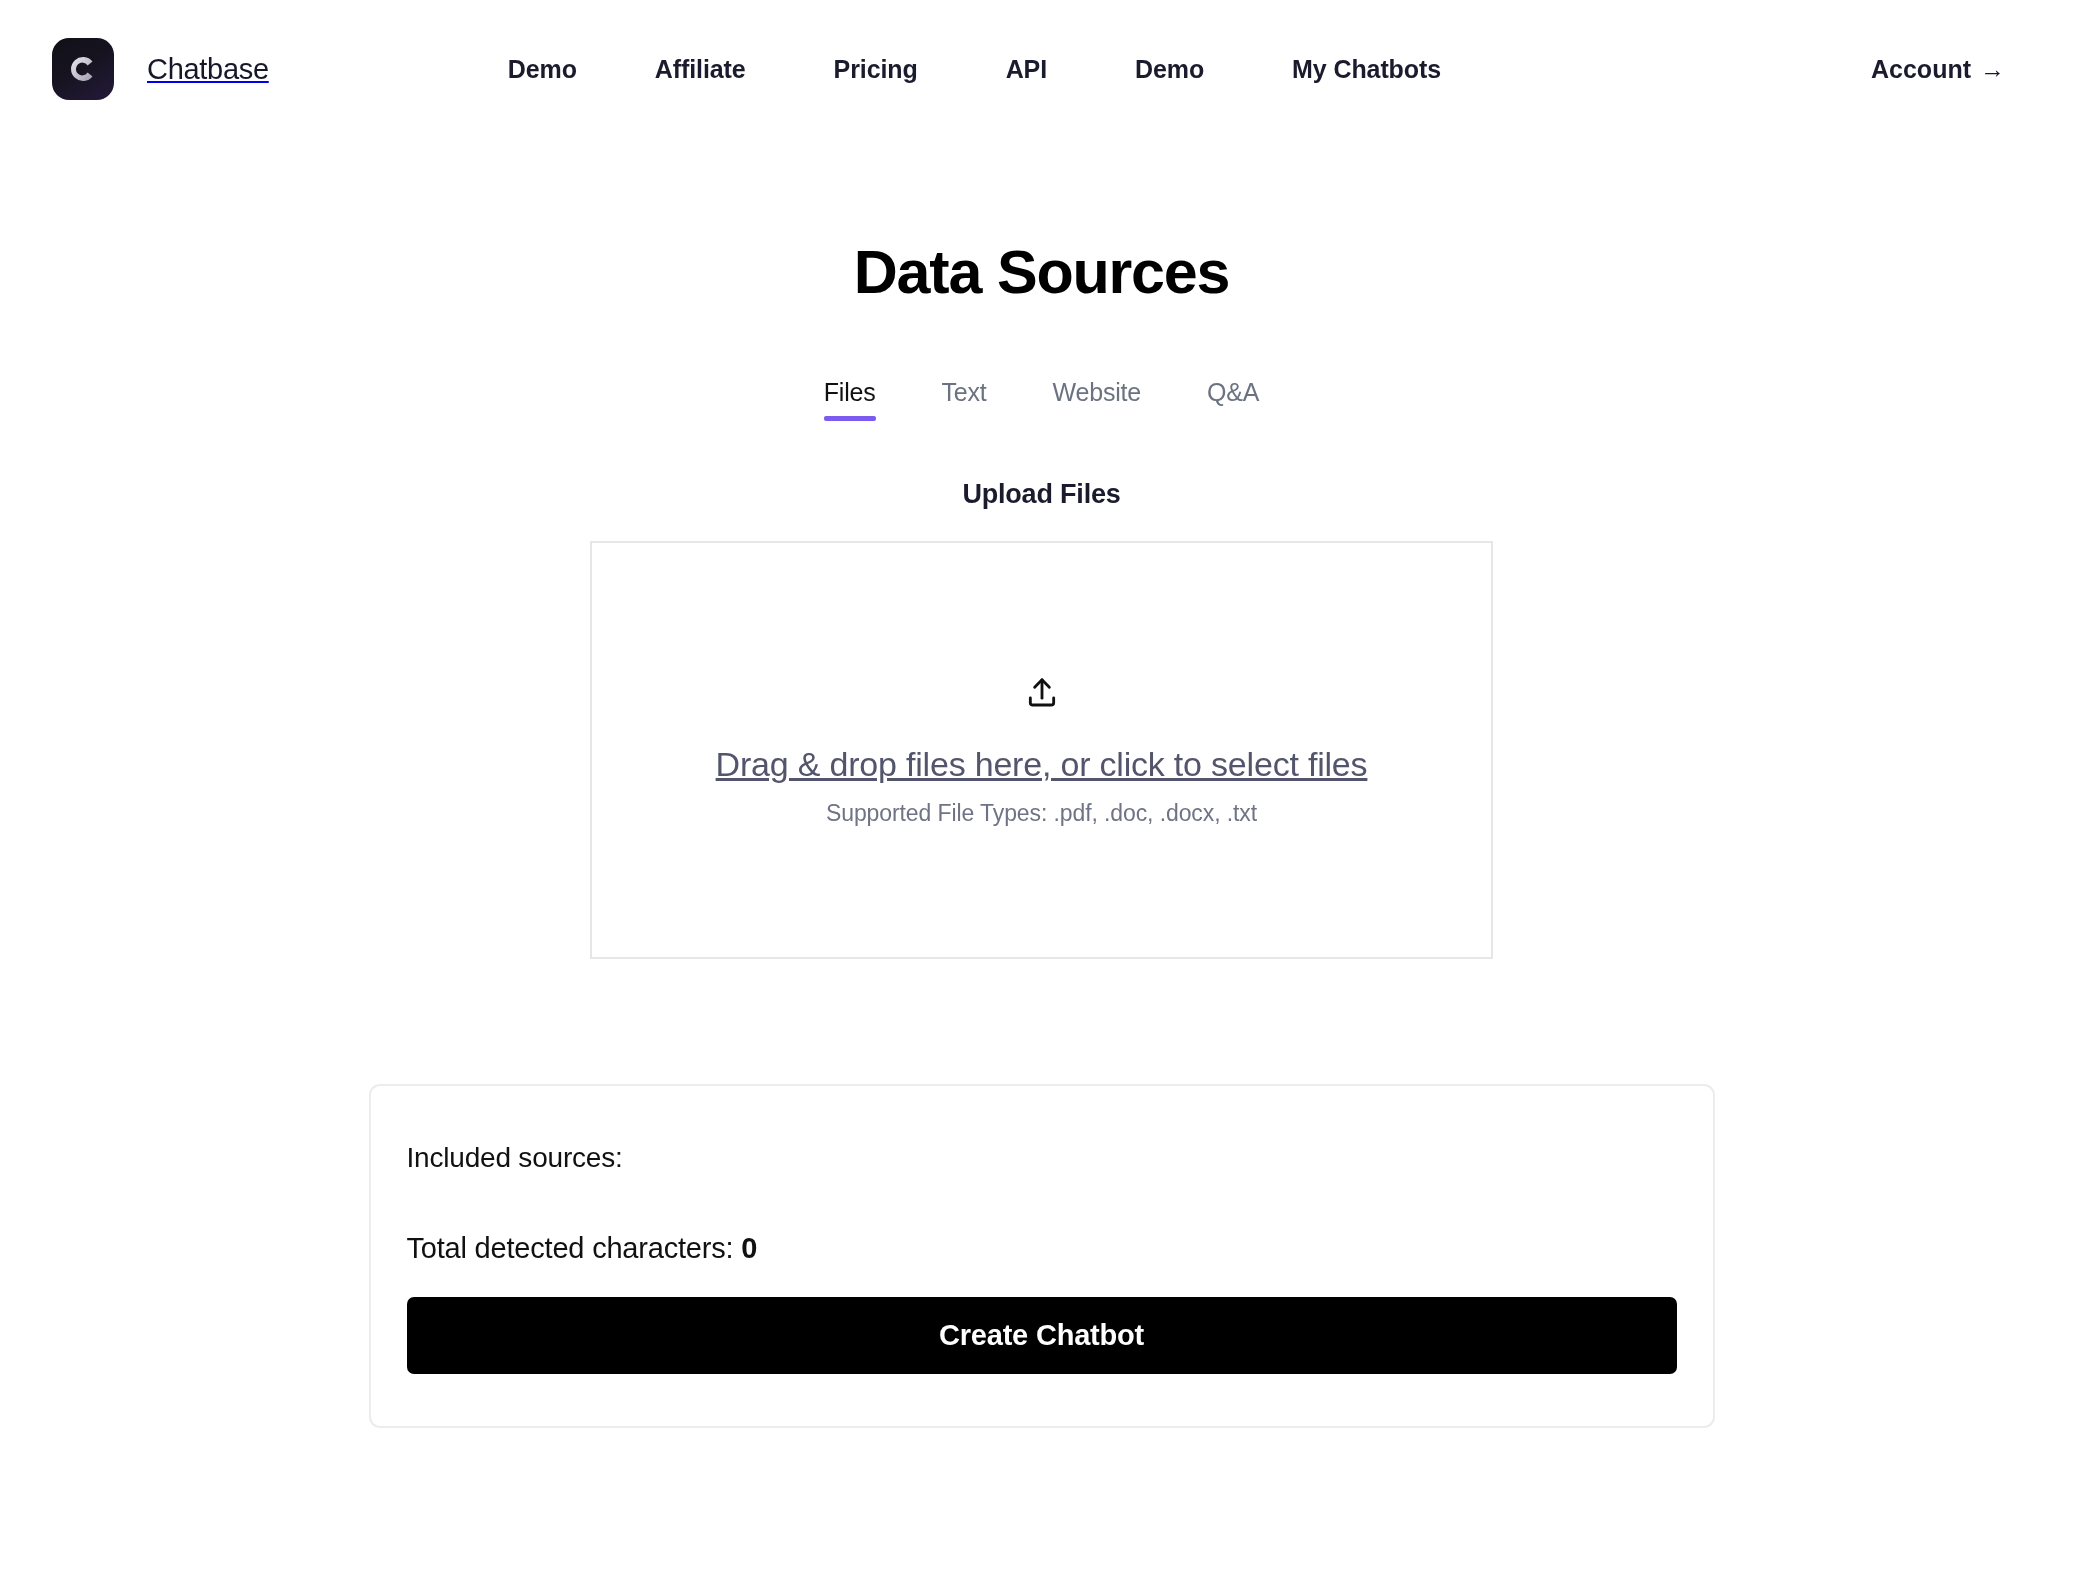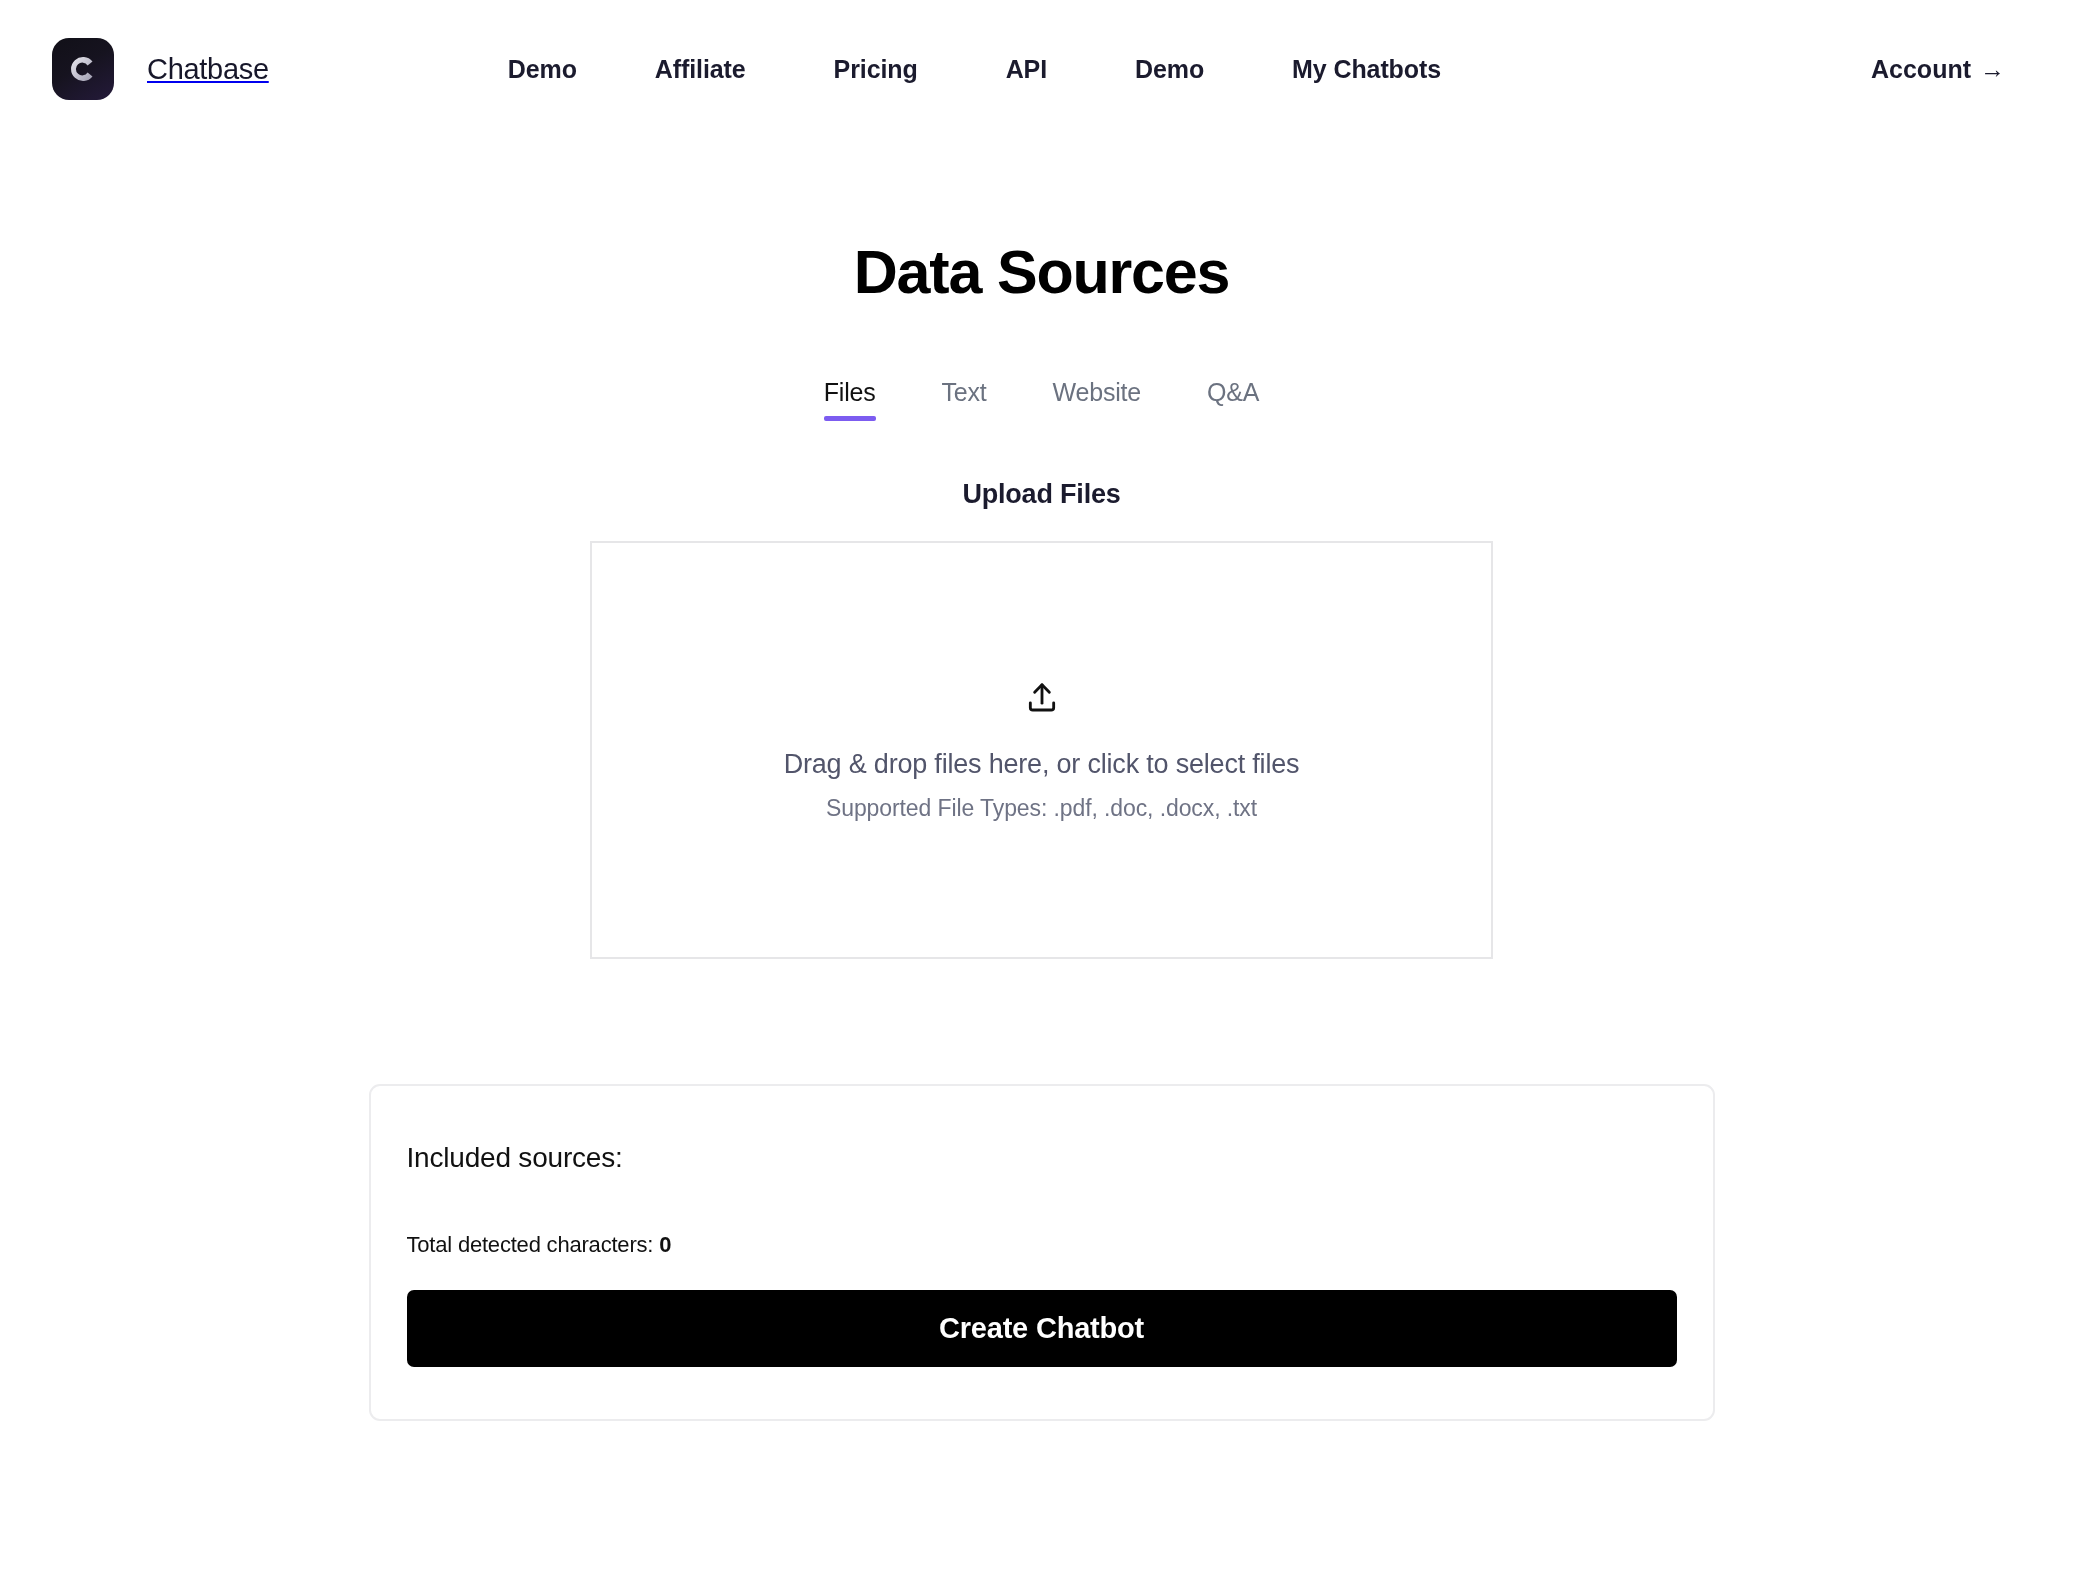--- a/index.html
+++ b/index.html
@@ -161,24 +161,25 @@
   }
 
   .upload-icon {
     width: 40px;
     height: 42px;
     margin-bottom: 28px;
     display: block;
   }
 
   .dropzone-primary {
-    font-size: 27px;
+    font-size: 34px;
     color: #52556b;
     letter-spacing: -0.2px;
     line-height: 1.25;
+    text-decoration: underline;
   }
 
   .dropzone-secondary {
     margin-top: 14px;
     font-size: 23px;
     color: #6f7385;
     letter-spacing: -0.1px;
   }
 
   .note {
@@ -201,21 +202,21 @@
   }
 
   .sources-heading {
     font-size: 28px;
     color: #111111;
     letter-spacing: -0.2px;
   }
 
   .sources-total {
     margin-top: 58px;
-    font-size: 22px;
+    font-size: 29px;
     color: #111111;
     letter-spacing: -0.2px;
   }
 
   .sources-total b { font-weight: 700; }
 
   .create-btn {
     margin-top: 32px;
     width: 100%;
     height: 77px;

